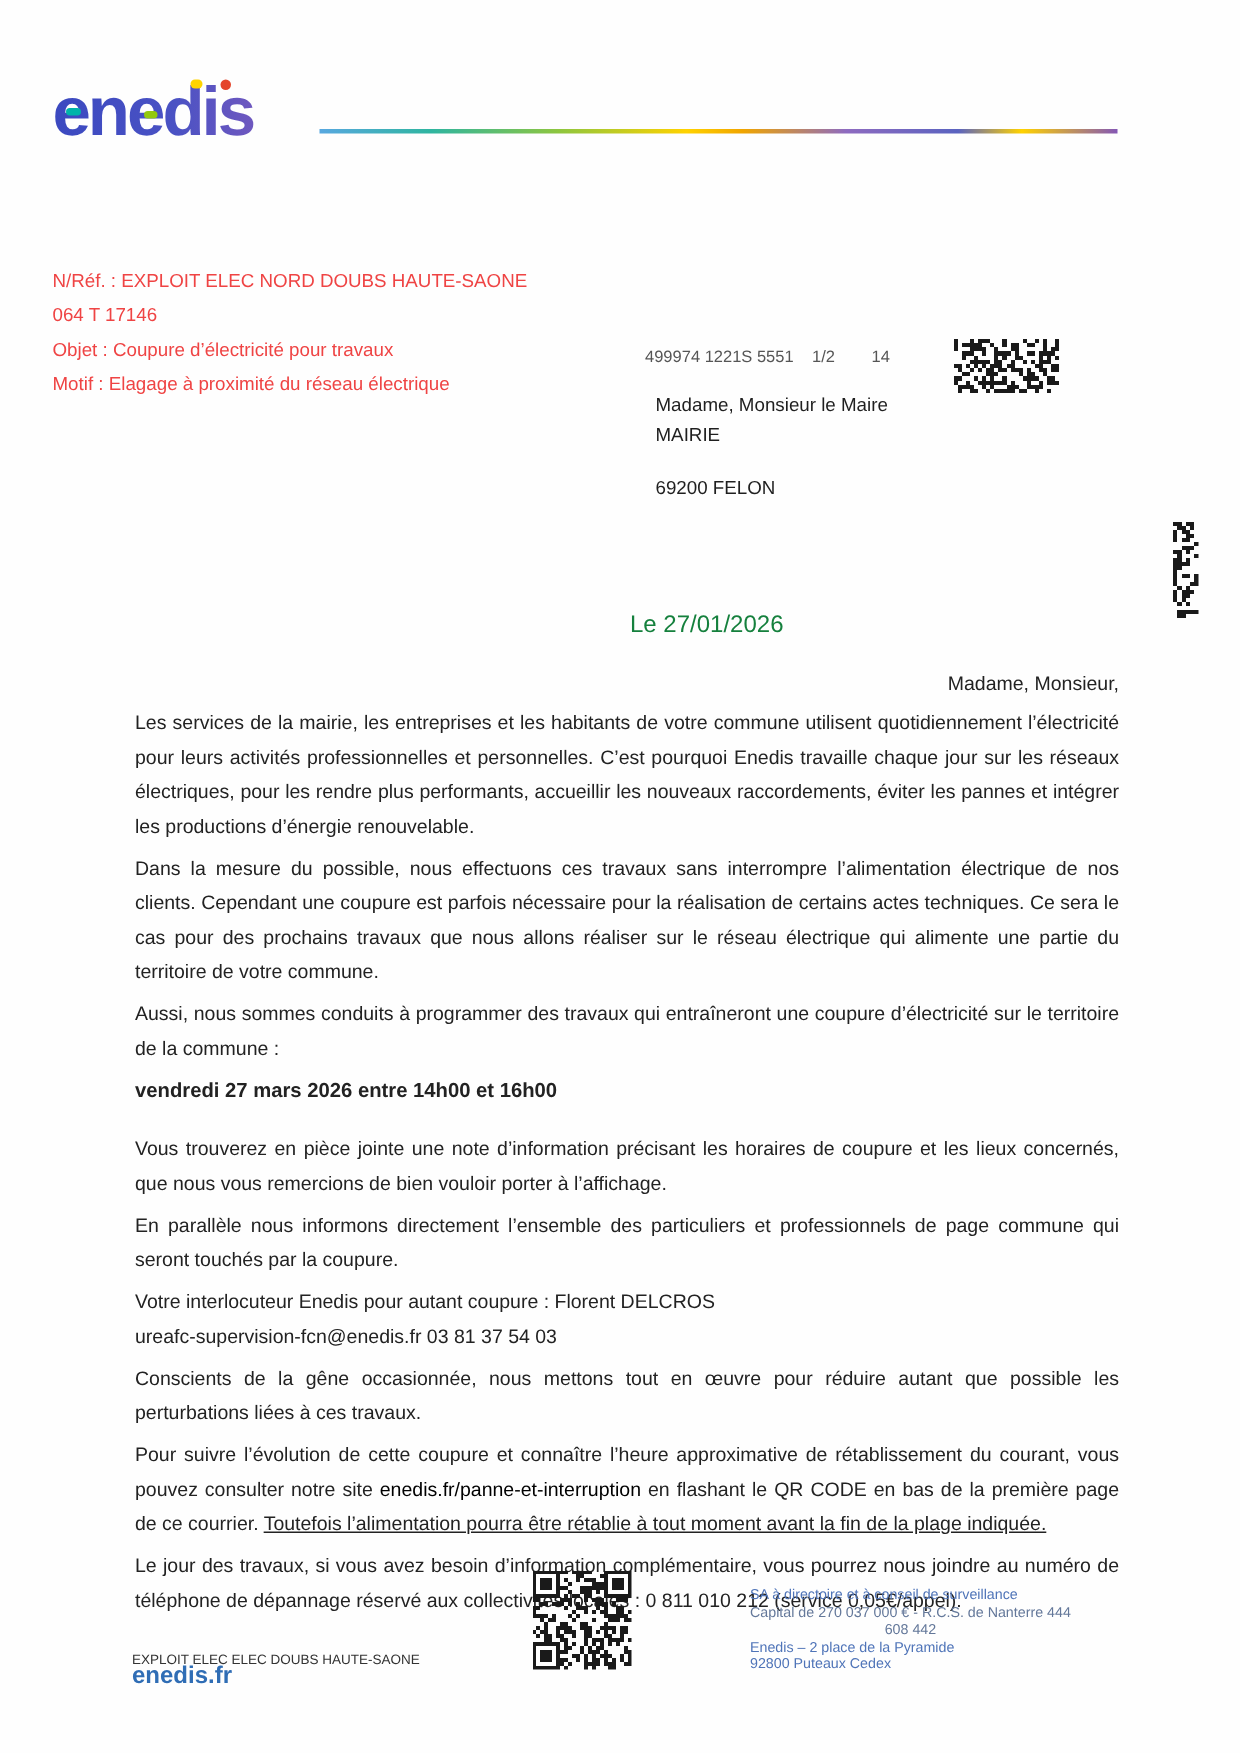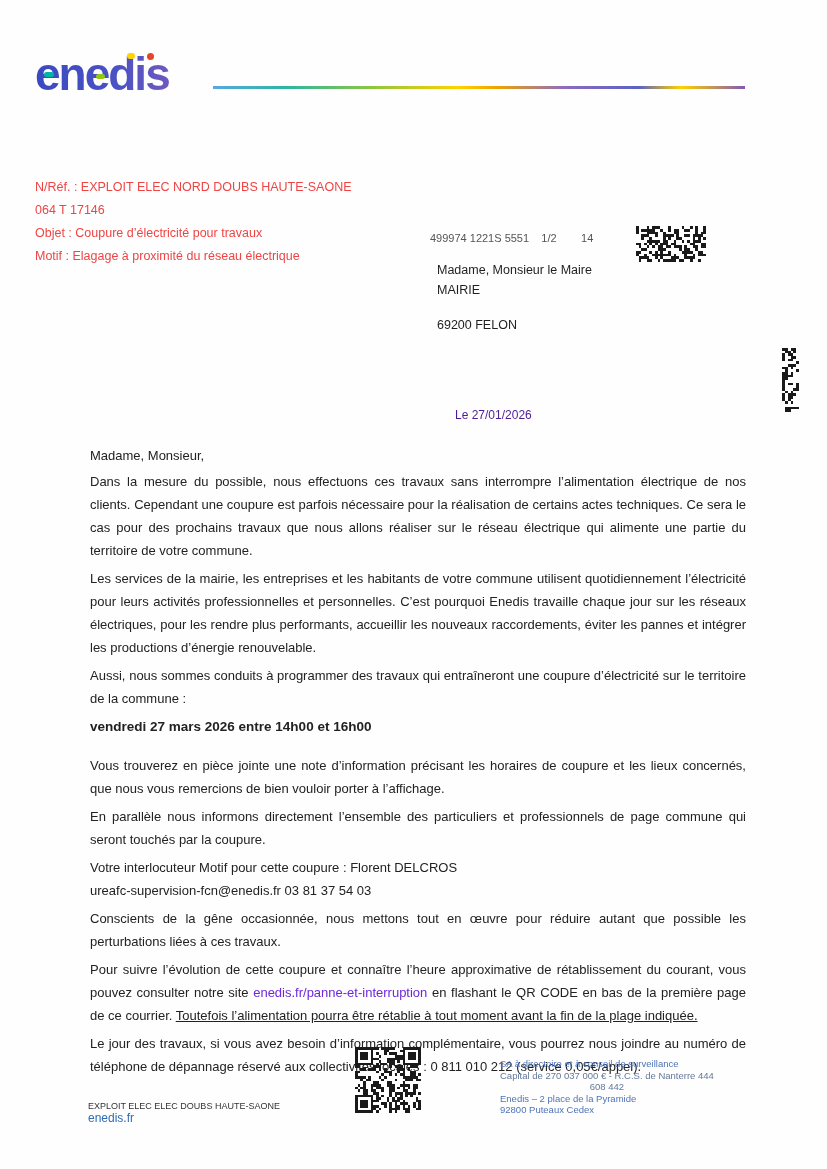--- a/index.html
+++ b/index.html
@@ -36,41 +36,41 @@
 
   
   .ref { position:absolute; left:35px; top:176px; font-size:12.5px; line-height:23px; color:#ef4444; }
 
   
   .print-code { position:absolute; left:430px; top:232px; font-size:11px; color:#555; white-space:pre; }
   .datamatrix  { position:absolute; left:636px; top:226px; width:70px; height:36px; }
   .recipient   { position:absolute; left:437px; top:260px; font-size:12.5px; line-height:20px; color:#1f1f1f; }
   .recipient .gap { margin-top:15px; }
   .edge-barcode { position:absolute; left:782px; top:348px; width:17px; height:64px; }
-  .letter-date { position:absolute; left:455px; top:408px; font-size:12px; color:#4c1d95; }
+  .letter-date { position:absolute; left:420px; top:408px; font-size:16px; color:#15803d; }
 
   
   .body {
     position:absolute; left:90px; top:444px; width:656px;
     font-size:13px; line-height:23px; color:#222; text-align:justify;
   }
   .body p { margin:0 0 5px; }
-  .salutation { margin-bottom:3px !important; text-align:left; }
+  .salutation { margin-bottom:3px !important; text-align:right; }
   .highlight { font-weight:bold; font-size:13.5px; margin:2px 0 16px !important; text-align:left; }
   .tight { margin-bottom:0 !important; }
   .u { text-decoration:underline; }
-  .link { color:#6d28d9; cursor:pointer; }
+  .link { color:#000000; cursor:pointer; }
 
   
   .qr { position:absolute; left:355px; top:1047px; width:66px; height:66px; }
   .company { position:absolute; left:500px; top:1058px; font-size:9.5px; line-height:11.5px; }
   .company .blue { color:#4f74b8; }
   .company .muted { color:#64789a;text-align:center; }
   .service { position:absolute; left:88px; top:1100px; font-size:9px; color:#333; line-height:12px; }
-  .service .site { color:#2f6db5; font-weight:normal; font-size:12px; }
+  .service .site { color:#2f6db5; font-weight:bold; font-size:16px; }
   .page-num { position:absolute; left:723px; top:1171px; font-size:11px; color:#222;text-align:right; }
 </style>
 </head>
 <body>
 
 <div class="page">
 
   <div class="logo">
     <div class="logo-text">enedis</div>
     <span class="logo-dot d1" style="background: rgb(0, 180, 170);"></span>
@@ -324,27 +324,27 @@
         <rect x="4" y="22" width="1" height="1"></rect>
         <rect x="5" y="22" width="1" height="1"></rect>
         <rect x="1" y="23" width="1" height="1"></rect>
         <rect x="2" y="23" width="1" height="1"></rect>
       </svg></div>
 
   <div class="letter-date">Le 27/01/2026</div>
 
   <div class="body">
     <p class="salutation">Madame, Monsieur,</p>
+    <p>Les services de la mairie, les entreprises et les habitants de votre commune utilisent quotidiennement l’électricité pour leurs activités professionnelles et personnelles. C’est pourquoi Enedis travaille chaque jour sur les réseaux électriques, pour les rendre plus performants, accueillir les nouveaux raccordements, éviter les pannes et intégrer les productions d’énergie renouvelable.</p>
     <p>Dans la mesure du possible, nous effectuons ces travaux sans interrompre l’alimentation électrique de nos clients. Cependant une coupure est parfois nécessaire pour la réalisation de certains actes techniques. Ce sera le cas pour des prochains travaux que nous allons réaliser sur le réseau électrique qui alimente une partie du territoire de votre commune.</p>
-    <p>Les services de la mairie, les entreprises et les habitants de votre commune utilisent quotidiennement l’électricité pour leurs activités professionnelles et personnelles. C’est pourquoi Enedis travaille chaque jour sur les réseaux électriques, pour les rendre plus performants, accueillir les nouveaux raccordements, éviter les pannes et intégrer les productions d’énergie renouvelable.</p>
     <p>Aussi, nous sommes conduits à programmer des travaux qui entraîneront une coupure d’électricité sur le territoire de la commune :</p>
     <p class="highlight">vendredi 27 mars 2026 entre 14h00 et 16h00</p>
     <p>Vous trouverez en pièce jointe une note d’information précisant les horaires de coupure et les lieux concernés, que nous vous remercions de bien vouloir porter à l’affichage.</p>
     <p>En parallèle nous informons directement l’ensemble des particuliers et professionnels de page commune qui seront touchés par la coupure.</p>
-    <p class="tight">Votre interlocuteur Motif pour cette coupure : Florent DELCROS</p>
+    <p class="tight">Votre interlocuteur Enedis pour autant coupure : Florent DELCROS</p>
     <p>ureafc-supervision-fcn@enedis.fr 03 81 37 54 03</p>
     <p>Conscients de la gêne occasionnée, nous mettons tout en œuvre pour réduire autant que possible les perturbations liées à ces travaux.</p>
     <p><span>Pour suivre l’évolution de cette coupure et connaître l’heure approximative de rétablissement du courant, vous pouvez consulter notre site </span><span class="link">enedis.fr/panne-et-interruption</span><span> en flashant le QR CODE en bas de la première page de ce courrier. </span><span class="u">Toutefois l’alimentation pourra être rétablie à tout moment avant la fin de la plage indiquée.</span></p>
     <p>Le jour des travaux, si vous avez besoin d’information complémentaire, vous pourrez nous joindre au numéro de téléphone de dépannage réservé aux collectivités locales : 0 811 010 212 (service 0,05€/appel).</p>
   </div>
 
   <div class="qr"><svg viewBox="0 0 25 25" width="100%" height="100%" preserveAspectRatio="none" shape-rendering="crispEdges" fill="#1a1a1a">
         <rect x="7" y="0" width="1" height="1"></rect>
         <rect x="8" y="0" width="1" height="1"></rect>
         <rect x="10" y="0" width="1" height="1"></rect>

